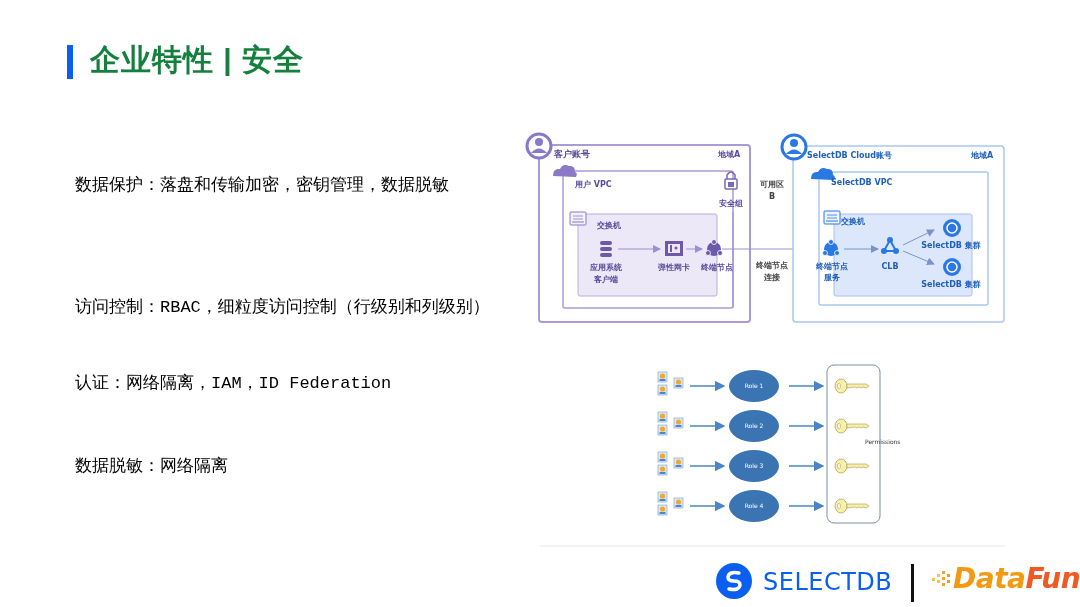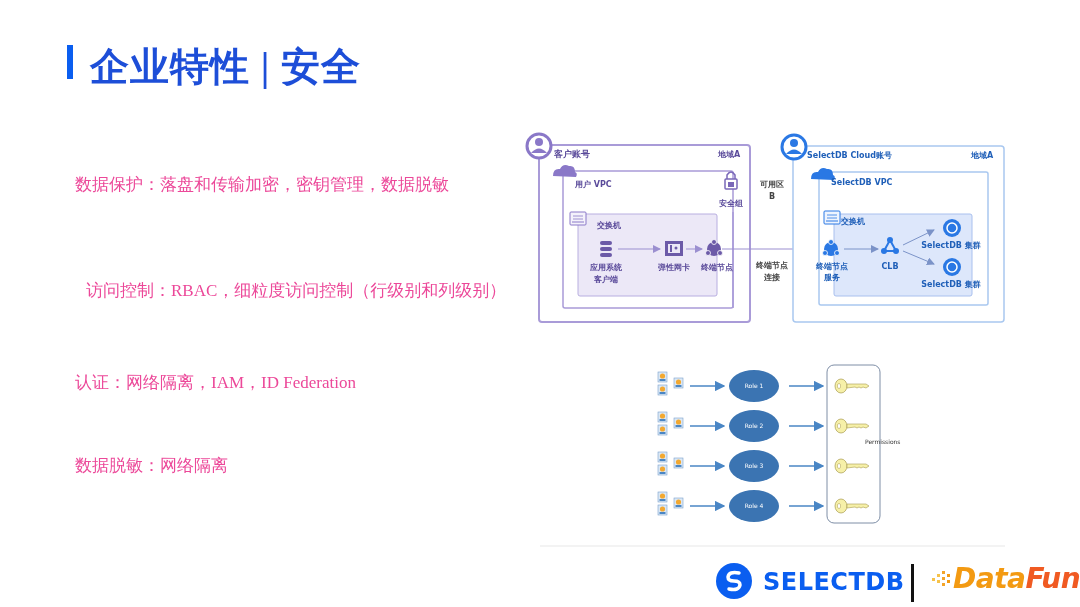--- a/index.html
+++ b/index.html
@@ -1,30 +1,30 @@
 <!DOCTYPE html>
 <html><head>
 <meta charset="utf-8">
 <style>
   html, body { margin: 0; padding: 0; background: #ffffff; }
   body { width: 1080px; height: 607px; position: relative; overflow: hidden; font-family: "Liberation Sans", "DejaVu Sans", sans-serif; color: #1a1a1a; }
   .title-bar { position: absolute; left: 67px; top: 45px; width: 6px; height: 34px; background: #0a5ef0; }
-  .title { position: absolute; left: 90px; top: 40px; font-size: 39px; font-weight: bold; color: #1d4ed8; letter-spacing: 1px; font-family: Liberation Serif, serif; }
-  .bullet { position: absolute; left: 75px; font-size: 17px; color: #ec4899; font-family: Liberation Serif, serif; }
-  #b1 { top: 173px; } #b2 { top: 279px; margin-left: 11px; } #b3 { top: 371px; } #b4 { top: 454px; }
+  .title { position: absolute; left: 90px; top: 40px; font-size: 30px; font-weight: bold; color: #15803d; letter-spacing: 1px; font-family: Liberation Sans, sans-serif; }
+  .bullet { position: absolute; left: 75px; font-size: 17px; color: #000000; font-family: Liberation Mono, monospace; }
+  #b1 { top: 173px; } #b2 { top: 295px; } #b3 { top: 371px; } #b4 { top: 454px; }
 
   .net { position: absolute; left: 522px; top: 132px; width: 490px; height: 200px; }
   .net text { font-family: "DejaVu Sans", sans-serif; font-weight: bold; }
   .rbac { position: absolute; left: 650px; top: 358px; width: 260px; height: 172px; }
   .rbac text { font-family: "DejaVu Sans", sans-serif; }
   .divider { position: absolute; left: 540px; top: 545px; width: 465px; height: 2px; background: #f3f3f3; }
 
   .footer { position: absolute; left: 715px; top: 560px; height: 44px; width: 360px; }
   .sd-logo { position: absolute; left: 0; top: 2px; width: 38px; height: 38px; }
-  .sd-text { position: absolute; left: 48px; top: 8px; font-size: 24px; font-weight: bold; color: #0a5ef0; letter-spacing: 0.5px; font-family: "DejaVu Sans", sans-serif; }
+  .sd-text { position: absolute; left: 48px; top: 8px; font-size: 24px; font-weight: normal; color: #0a5ef0; letter-spacing: 0.5px; font-family: "DejaVu Sans", sans-serif; }
   .sep { position: absolute; left: 196px; top: 4px; width: 3px; height: 38px; background: #111; }
   .df-dots { position: absolute; left: 215px; top: 8px; width: 24px; height: 26px; }
   .df-text { position: absolute; left: 238px; top: 2px; font-size: 28px; font-style: italic; font-weight: bold; color: #f39a12; font-family: "DejaVu Sans", sans-serif; letter-spacing: -0.5px; }
   .df-text .fun { color: #f05a22; }
 </style>
 </head>
 <body>
 
 <div class="title-bar"></div>
 <div class="title">企业特性 | 安全</div>

